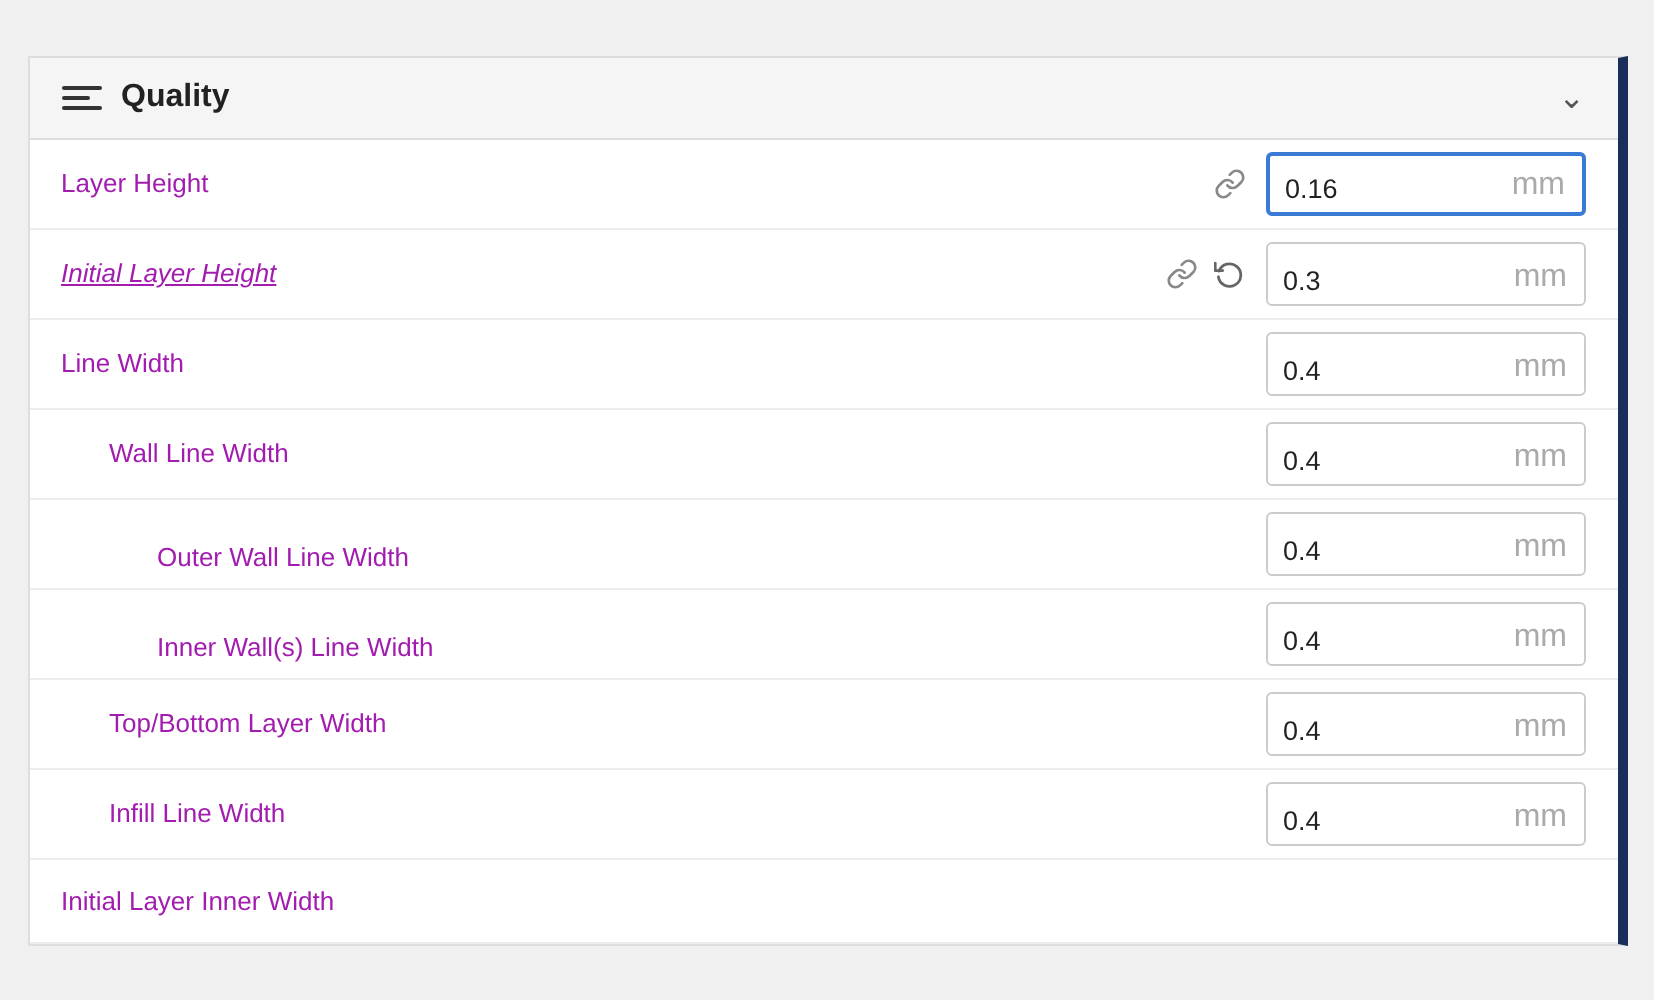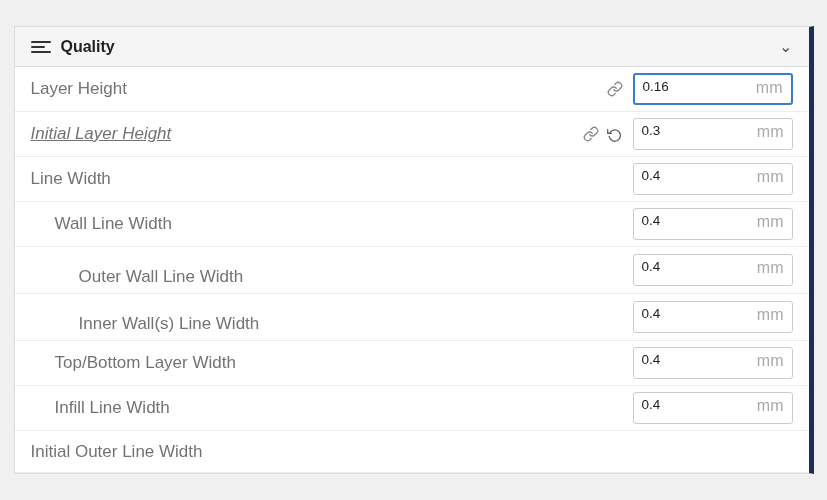--- a/index.html
+++ b/index.html
@@ -63,22 +63,22 @@
     }
     .setting-row {
       display: flex;
       align-items: center;
       padding: 6px 16px;
       border-bottom: 1px solid #ececec;
       min-height: 42px;
     }
     .setting-label {
       flex: 1;
-      font-size: 17px;
-      color: #737373;
+      font-size: 13px;
+      color: #a21caf;
     }
     .setting-label.italic {
       font-style: italic;
       text-decoration: underline;
     }
     .setting-label.indent1 {
       padding-left: 24px;
     }
     .setting-label.indent2 {
       padding-left: 48px;
@@ -105,21 +105,21 @@
     .link-icon {
       font-size: 14px;
       color: #888;
     }
     .reset-icon {
       font-size: 14px;
       color: #555;
     }
     .input-group {
       display: flex;
-      align-items: flex-start;
+      align-items: flex-end;
       border: 1px solid #ccc;
       border-radius: 3px;
       overflow: hidden;
       width: 160px;
       height: 32px;
     }
     .input-group.focused {
       border-color: #3a7bd5;
       border-width: 2px;
     }
@@ -234,17 +234,17 @@
       </div>
       <div class="setting-row">
         <span class="setting-label indent1">Infill Line Width</span>
         <div class="setting-icons"></div>
         <div class="input-group">
           <input type="text" value="0.4" style="">
           <span class="input-unit">mm</span>
         </div>
       </div>
       <div class="setting-row">
-        <span class="setting-label">Initial Outer Line Width</span>
+        <span class="setting-label">Initial Layer Inner Width</span>
         <div class="setting-icons"></div>
       </div>
     </div>
 </div>
 
 </body></html>

